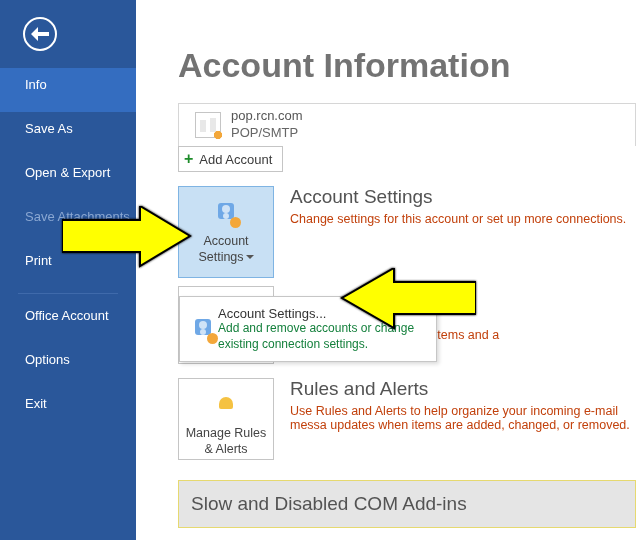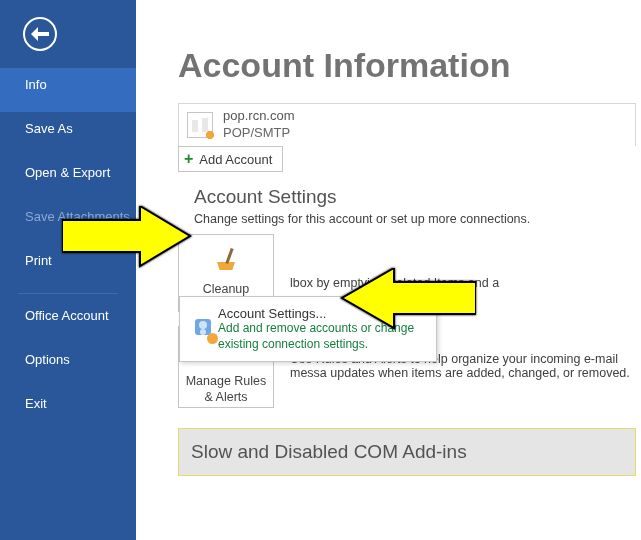--- a/index.html
+++ b/index.html
@@ -67,21 +67,21 @@
     margin: 46px 0 18px 42px;
   }
   .account-box {
     margin-left: 42px;
     border: 1px solid #d6d6d6;
     border-bottom: none;
     width: 458px;
     height: 43px;
     display: flex;
     align-items: center;
-    padding: 4px 8px;
+    padding: 4px 16px;
   }
   .acct-icon {
     width: 26px; height: 26px;
     border: 1px solid #c5c5c5;
     margin-right: 10px;
     position: relative;
     background:
       linear-gradient(#e8e8e8,#e8e8e8) 4px 7px/6px 12px no-repeat,
       linear-gradient(#e8e8e8,#e8e8e8) 14px 5px/6px 14px no-repeat;
   }
@@ -152,21 +152,21 @@
     margin-left: 16px;
     flex: 1;
   }
   .sec-title {
     font-size: 19px;
     color: #535353;
     margin-bottom: 4px;
   }
   .sec-desc {
     font-size: 12.5px;
-    color: #404040;
+    color: #c2410c;
   }
   .dropdown-menu {
     position: absolute;
     top: 296px;
     left: 179px;
     width: 258px;
     background: #fff;
     border: 1px solid #c6c6c6;
     box-shadow: 2px 2px 4px rgba(0,0,0,.15);
     z-index: 5;
@@ -307,20 +307,29 @@
       <div>POP/SMTP</div>
     </div>
   </div>
   <div class="add-account-btn">
     <span class="plus">+</span>
     <span>Add Account</span>
   </div>
 
   
   <div class="section">
+    <div class="big-btn pressed tall">
+      <div class="icon-area">
+          <div class="person-icon">
+            <span class="gear-dot"></span>
+          </div>
+        </div>
+      <div><span>Account</span></div>
+      <div><span>Settings</span><span class="caret"></span></div>
+    </div>
     <div class="sec-text">
       <div class="sec-title">Account Settings</div>
       <div class="sec-desc">Change settings for this account or set up more connections.</div>
     </div>
   </div>
 
   
   <div class="section" style="margin-top:8px;">
     <div class="big-btn" style="height:78px;">
       <div class="icon-area">

